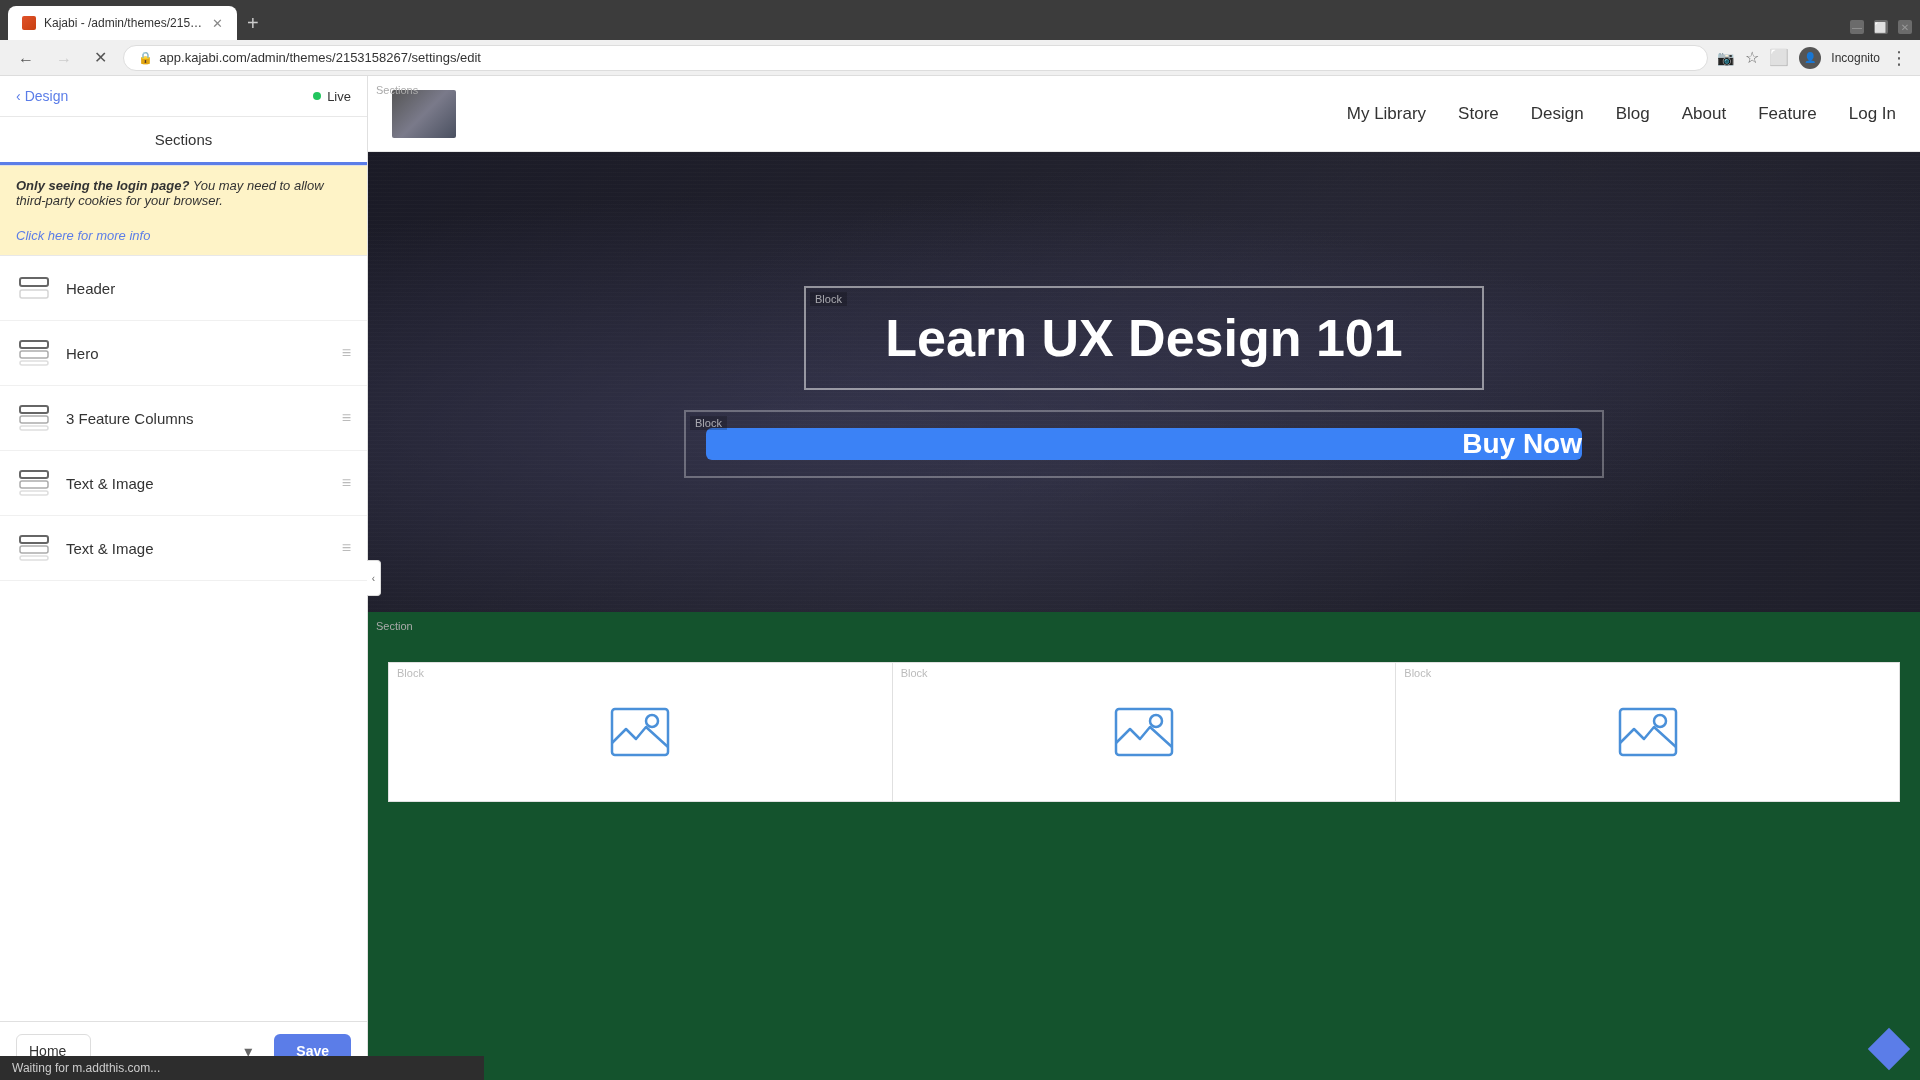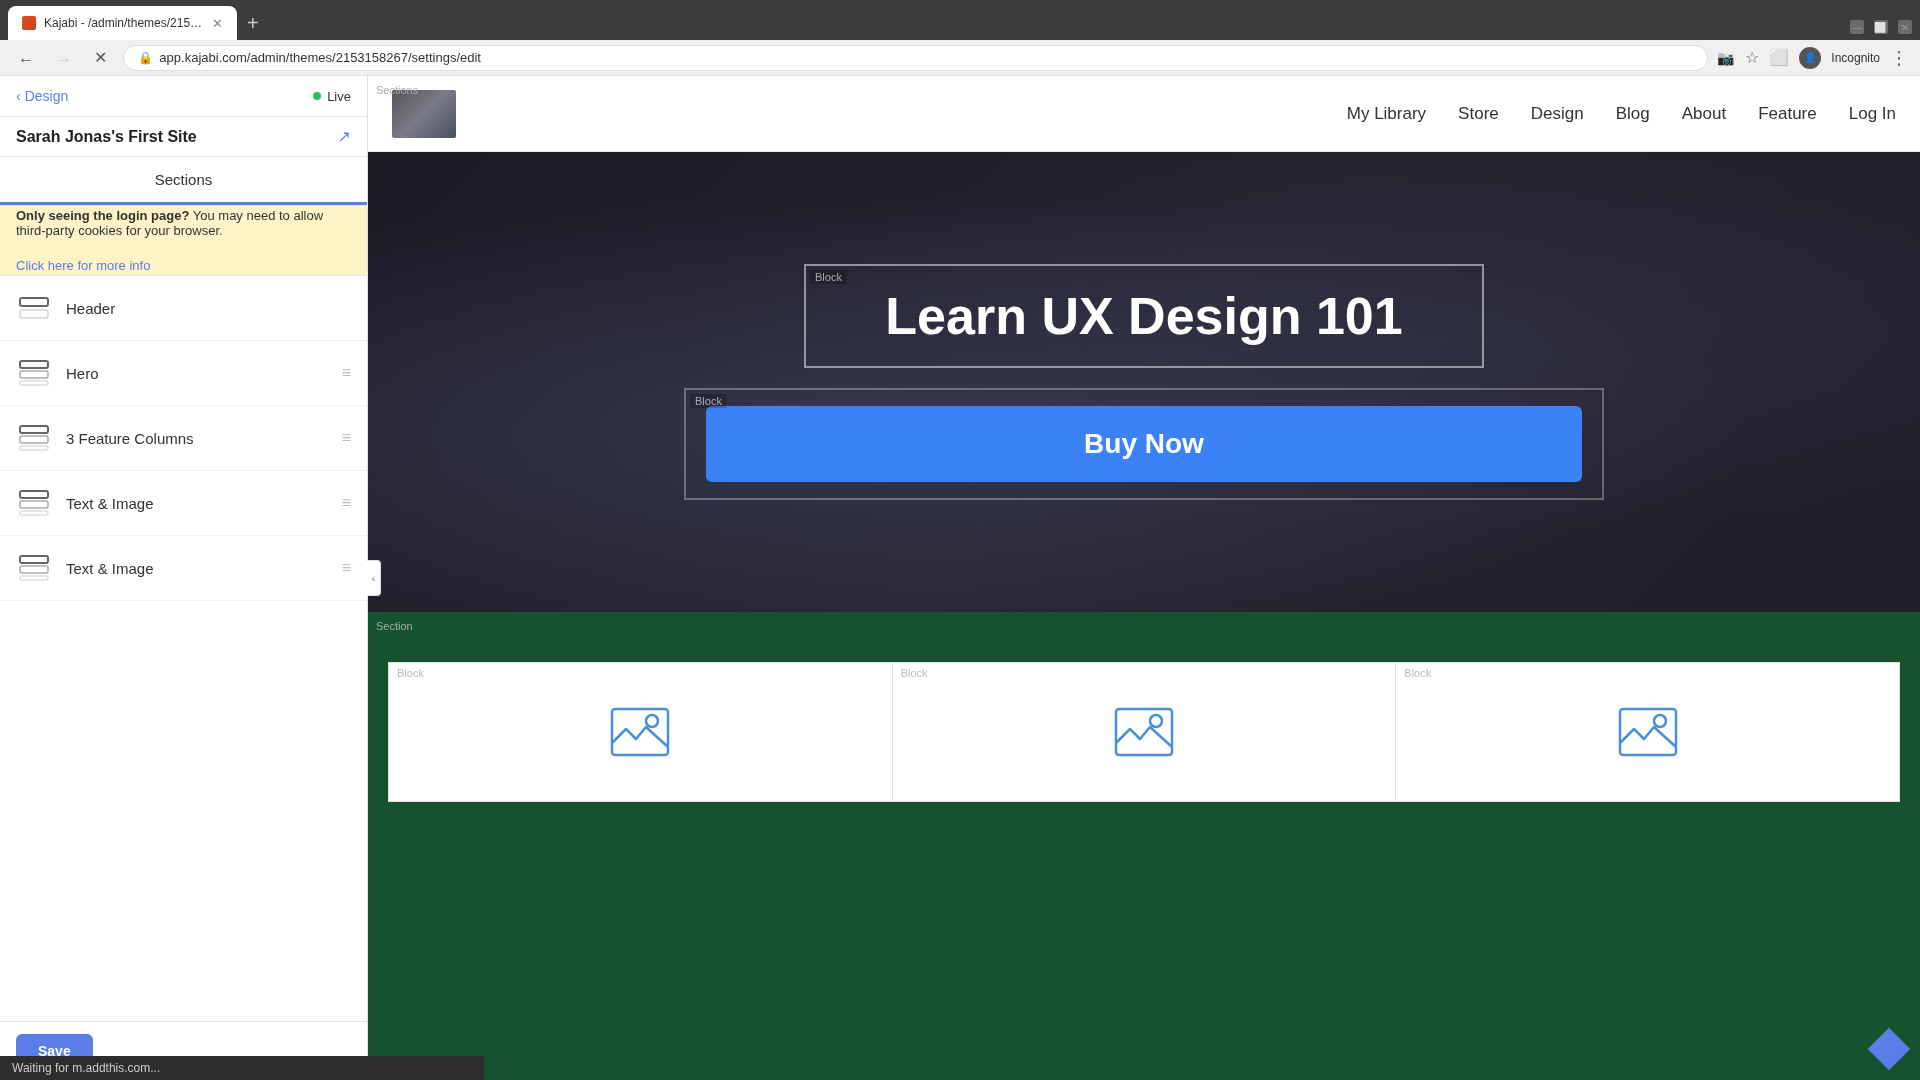--- a/index.html
+++ b/index.html
@@ -83,24 +83,25 @@
     }
     .sidebar-tab.active {
       color: #333;
       border-bottom: 3px solid #5b7de8;
       font-weight: 500;
     }
 
     
     .warning-banner {
       background: #fef3c7;
-      padding: 2px 16px;
+      padding: 12px 16px;
       font-size: 13px;
       color: #333;
       border-bottom: 1px solid #e8e8e8;
+      font-style: italic;
     }
     .warning-link { color: #5b7de8; text-decoration: none; display: block; margin-top: 20px; }
 
     
     .sections-list {
       flex: 1;
       overflow-y: auto;
     }
     .section-item {
       display: flex;
@@ -258,25 +259,25 @@
       border: 2px solid rgba(255,255,255,0.3);
       padding: 16px 20px;
       z-index: 5;
       width: 920px;
     }
     .buy-now-btn {
       background: #3b82f6;
       color: #fff;
       border: none;
       width: 100%;
-      padding: 22px;
       font-size: 28px;
       font-weight: 700;
       border-radius: 6px;
       cursor: pointer;
+      text-align: right;
     }
 
     
     .section-preview {
       flex: 1;
       background: #14532d;
       padding: 20px;
       position: relative;
     }
     .section-tag {
@@ -433,24 +434,20 @@
       <button class="back-btn">
         <span>‹</span>
         <span>Design</span>
       </button>
       <div class="live-badge">
         <div class="live-dot"></div>
         <span>Live</span>
       </div>
     </div>
 
-    <div class="site-name-row">
-      <span class="site-name">Sarah Jonas's First Site</span>
-      <span class="external-link-icon">↗</span>
-    </div>
 
     <div class="sidebar-tabs">
       <button class="sidebar-tab active">Sections</button>
     </div>
 
     <div class="warning-banner">
       <span style="font-weight:600;">Only seeing the login page?</span>
       <span> You may need to allow third-party cookies for your browser.</span>
       <a class="warning-link" href="#">Click here for more info</a>
     </div>
@@ -501,20 +498,28 @@
           <rect x="4" y="16" width="28" height="7" rx="2" fill="none" stroke="#888" stroke-width="1.5" opacity="0.7"></rect>
           <rect x="4" y="26" width="28" height="4" rx="2" fill="none" stroke="#aaa" stroke-width="1.5" opacity="0.4"></rect>
         </svg>
         <span class="section-label">Text &amp; Image</span>
         <span class="drag-handle">≡</span>
       </div>
 
     </div>
 
     <div class="sidebar-footer">
+      <div style="position:relative;flex:1;">
+        <select class="page-dropdown">
+          <option>Home</option>
+          <option>About</option>
+          <option>Contact</option>
+        </select>
+        <span style="position:absolute;right:10px;top:50%;transform:translateY(-50%);pointer-events:none;color:#666;">▾</span>
+      </div>
       <button class="save-btn">Save</button>
     </div>
 
     <div class="collapse-arrow">‹</div>
   </div>
 
   <div class="preview-wrapper">
 
     <div class="site-header" style="position:relative;">
       <span class="sections-overlay-label">Sections</span>

